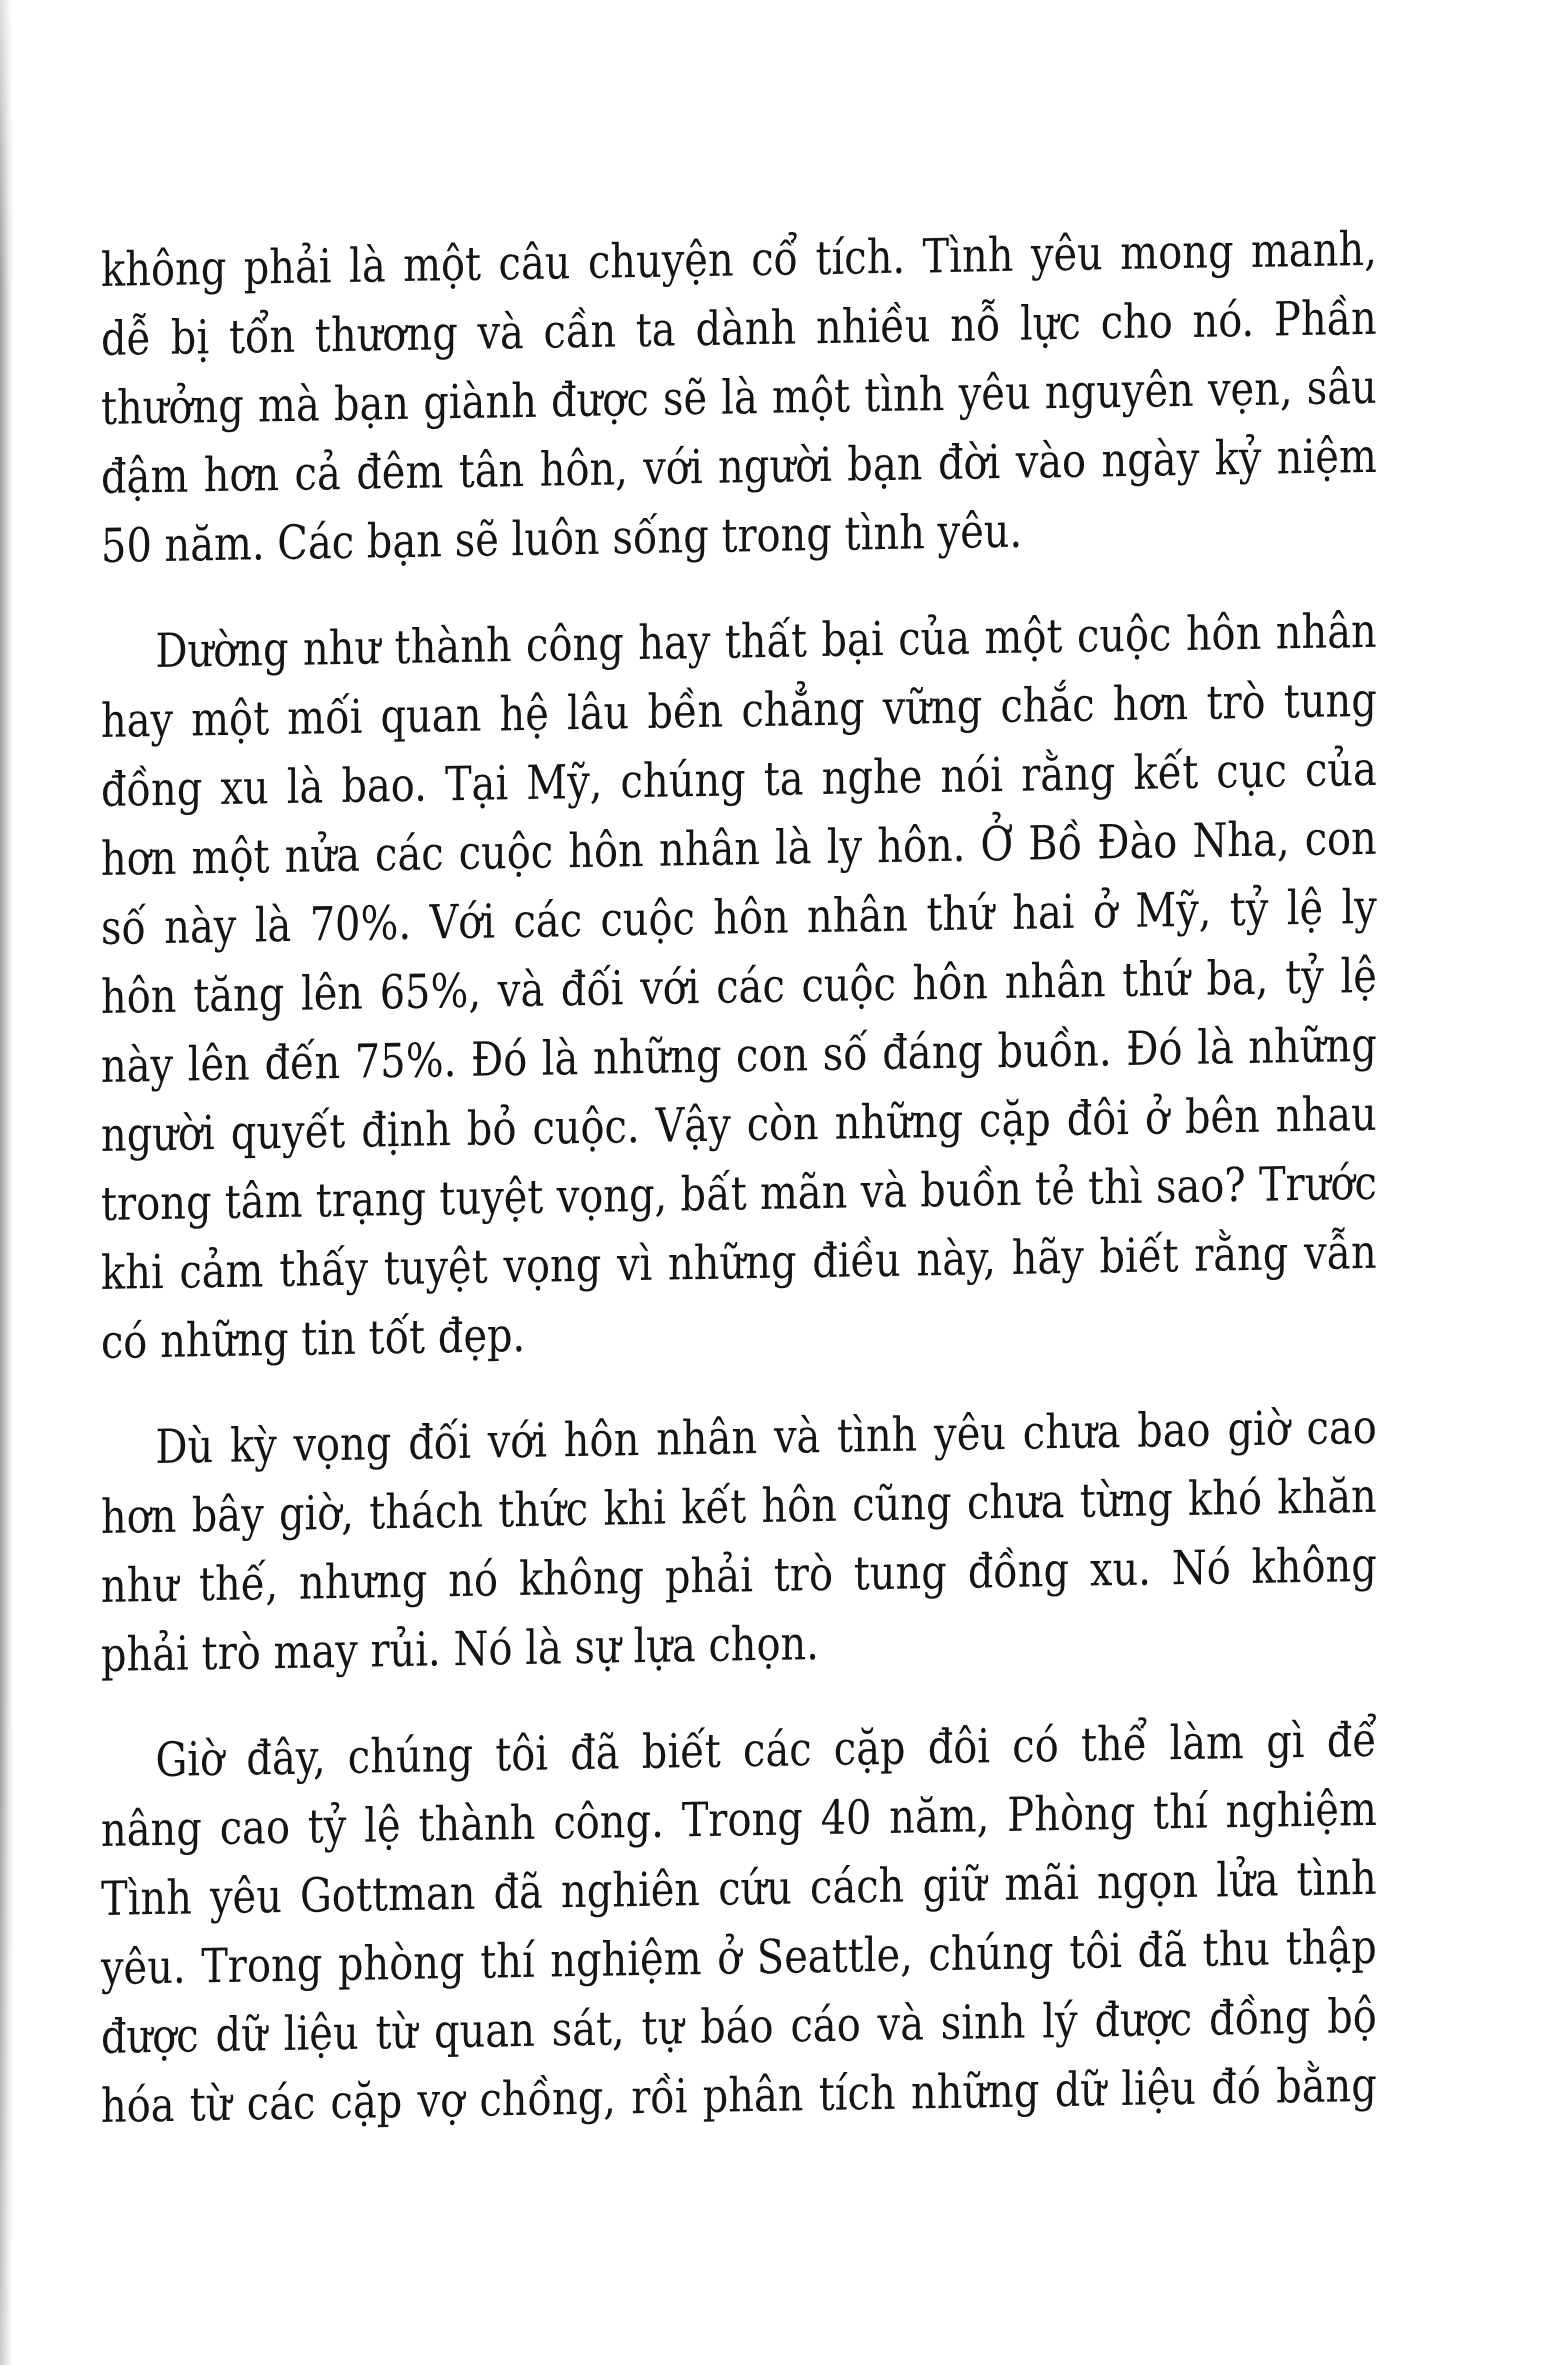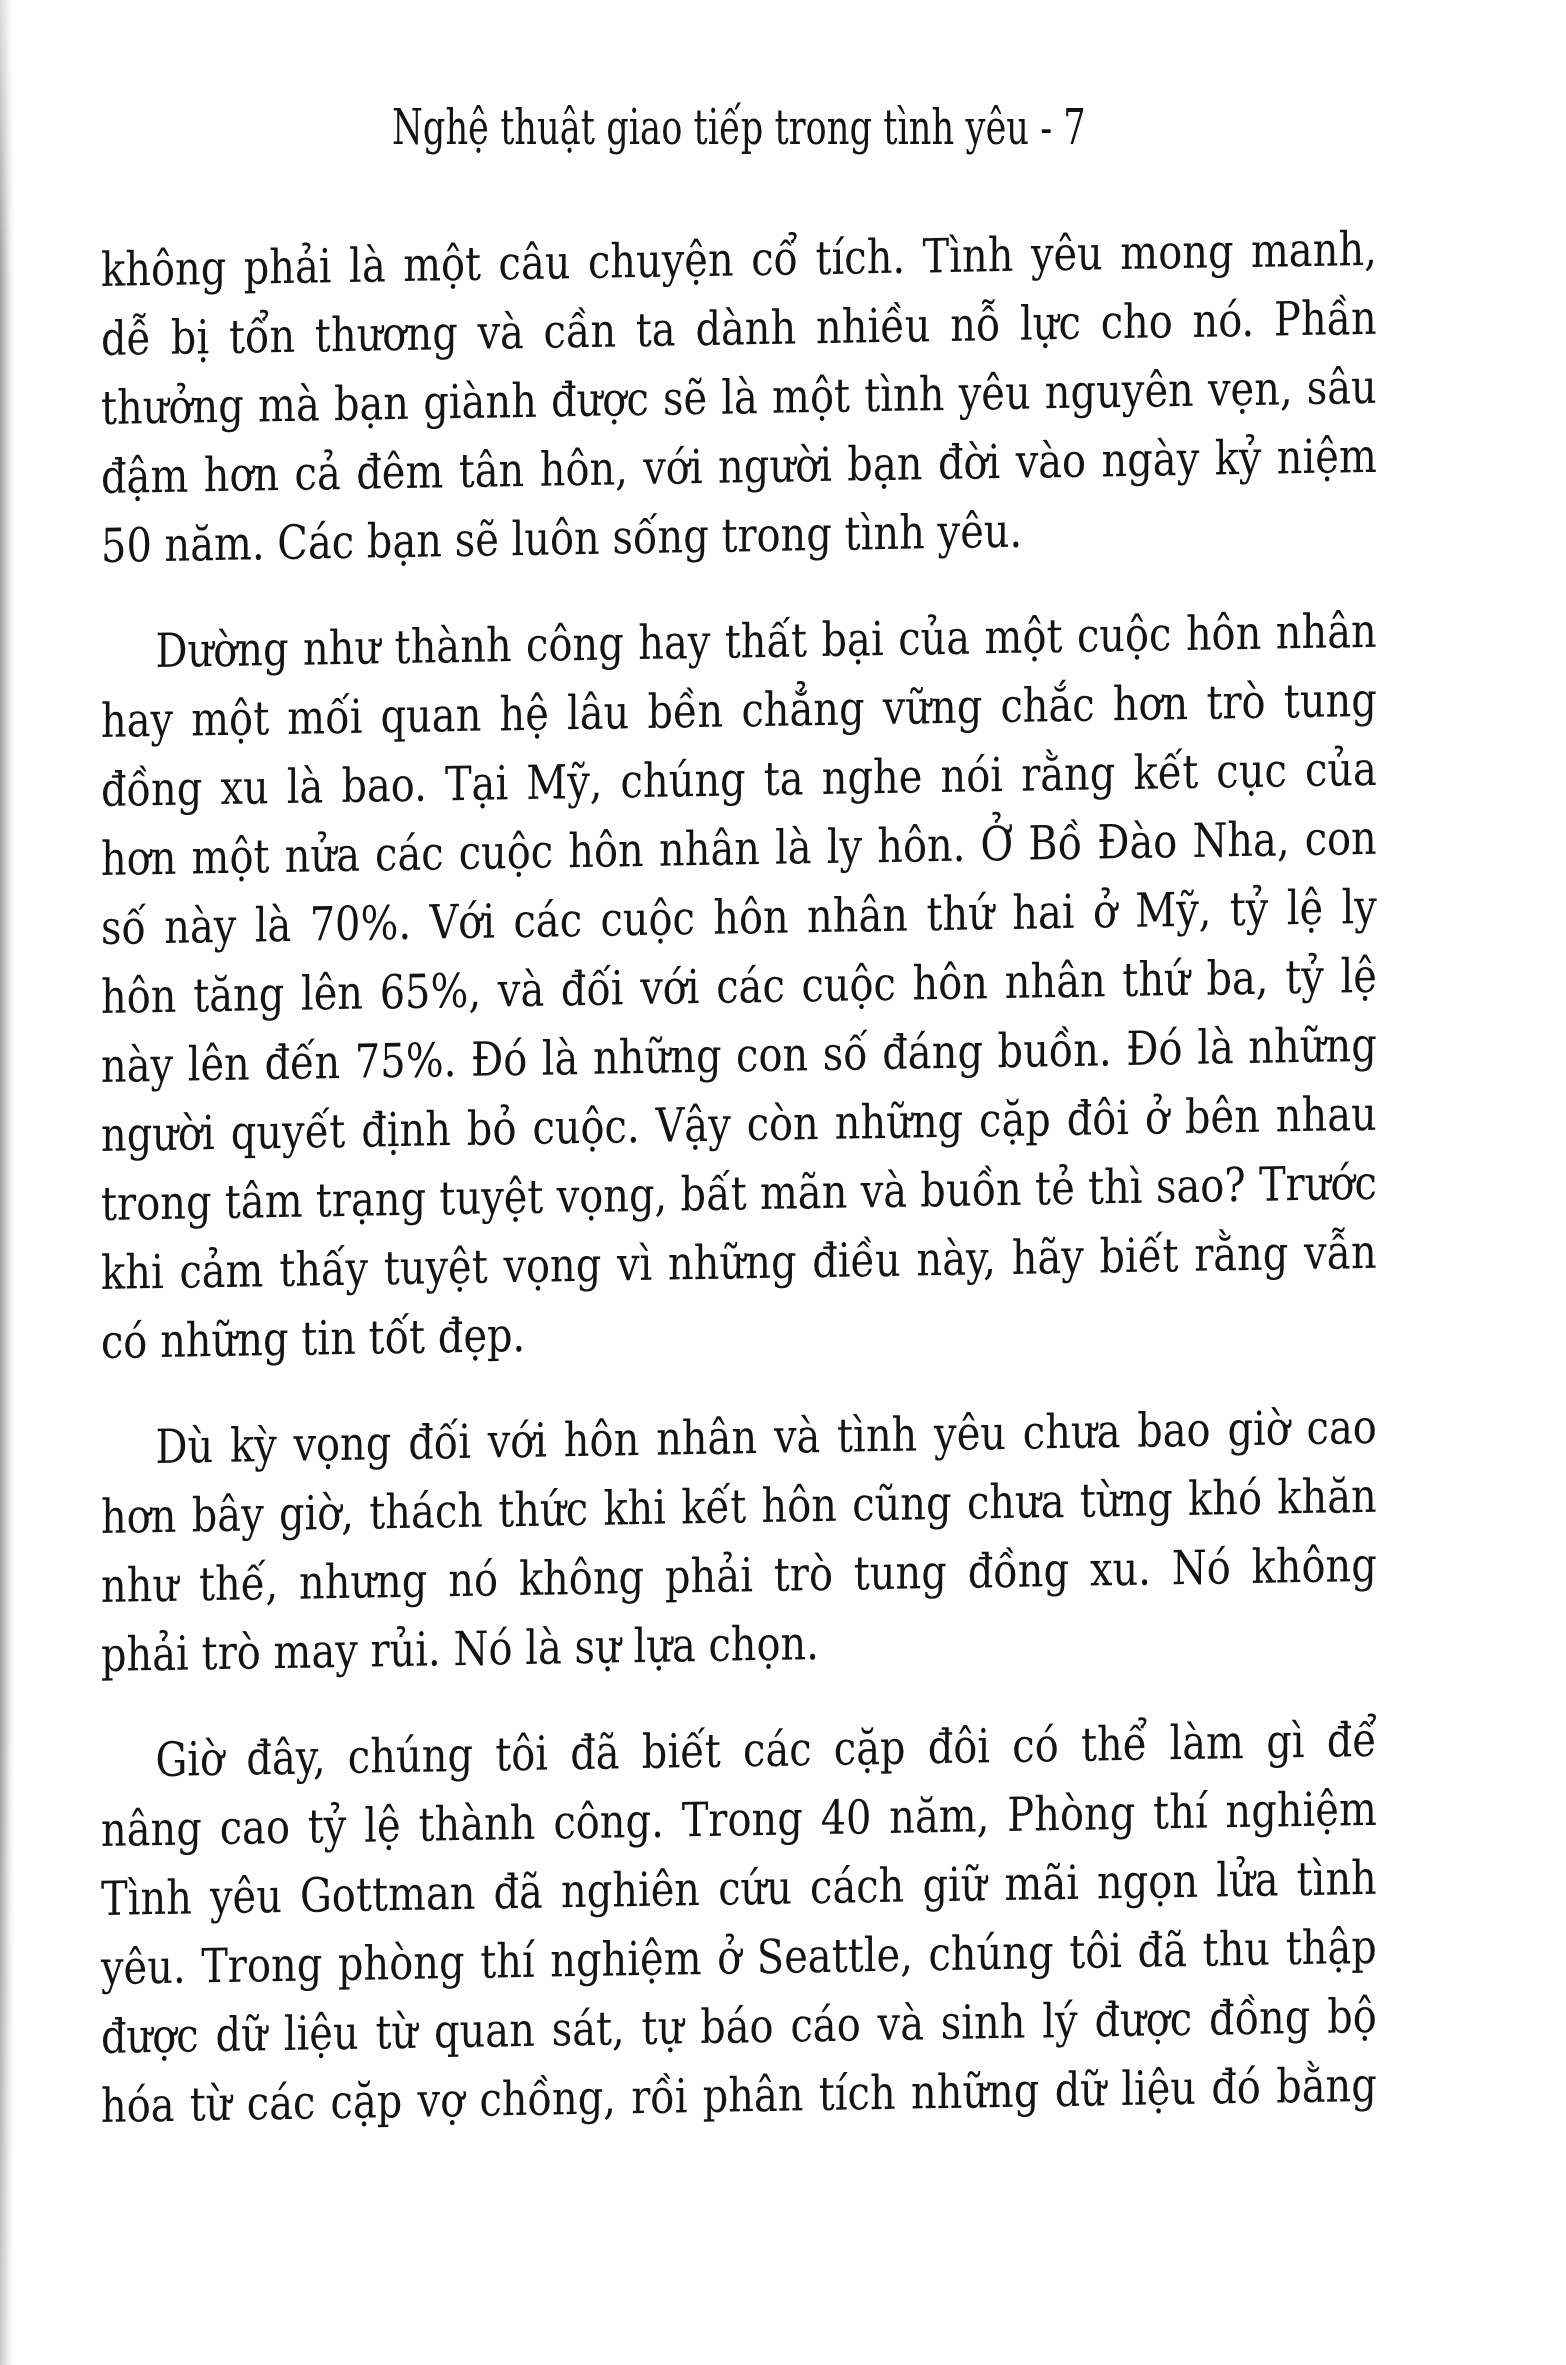--- a/index.html
+++ b/index.html
@@ -65,23 +65,20 @@
   }
   .line.lastline { text-align-last: left; }
   .line.firstline { text-indent: 64px; }
 </style>
 </head>
 <body>
 
 <div class="page">
   <div class="scan-edge"></div>
 
-  <div class="running-header">
-    <span class="hdr-inner">Nghệ thuật giao tiếp trong tình yêu - 7</span>
-  </div>
 
   <div class="body-text" id="body-text">
       <div class="paragraph">
         <div class="line">không phải là một câu chuyện cổ tích. Tình yêu mong manh,</div>
         <div class="line">dễ bị tổn thương và cần ta dành nhiều nỗ lực cho nó. Phần</div>
         <div class="line">thưởng mà bạn giành được sẽ là một tình yêu nguyên vẹn, sâu</div>
         <div class="line">đậm hơn cả đêm tân hôn, với người bạn đời vào ngày kỷ niệm</div>
         <div class="line lastline">50 năm. Các bạn sẽ luôn sống trong tình yêu.</div>
       </div>
       <div class="paragraph">

